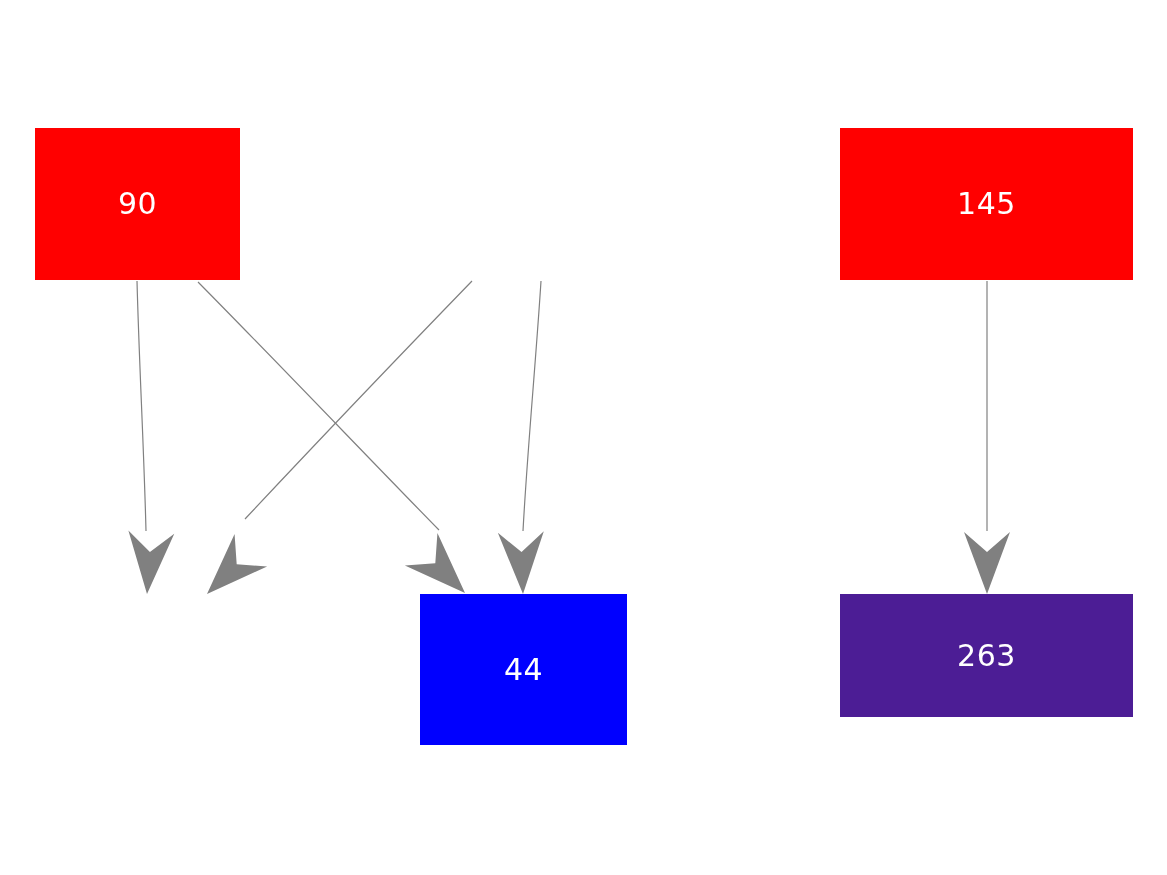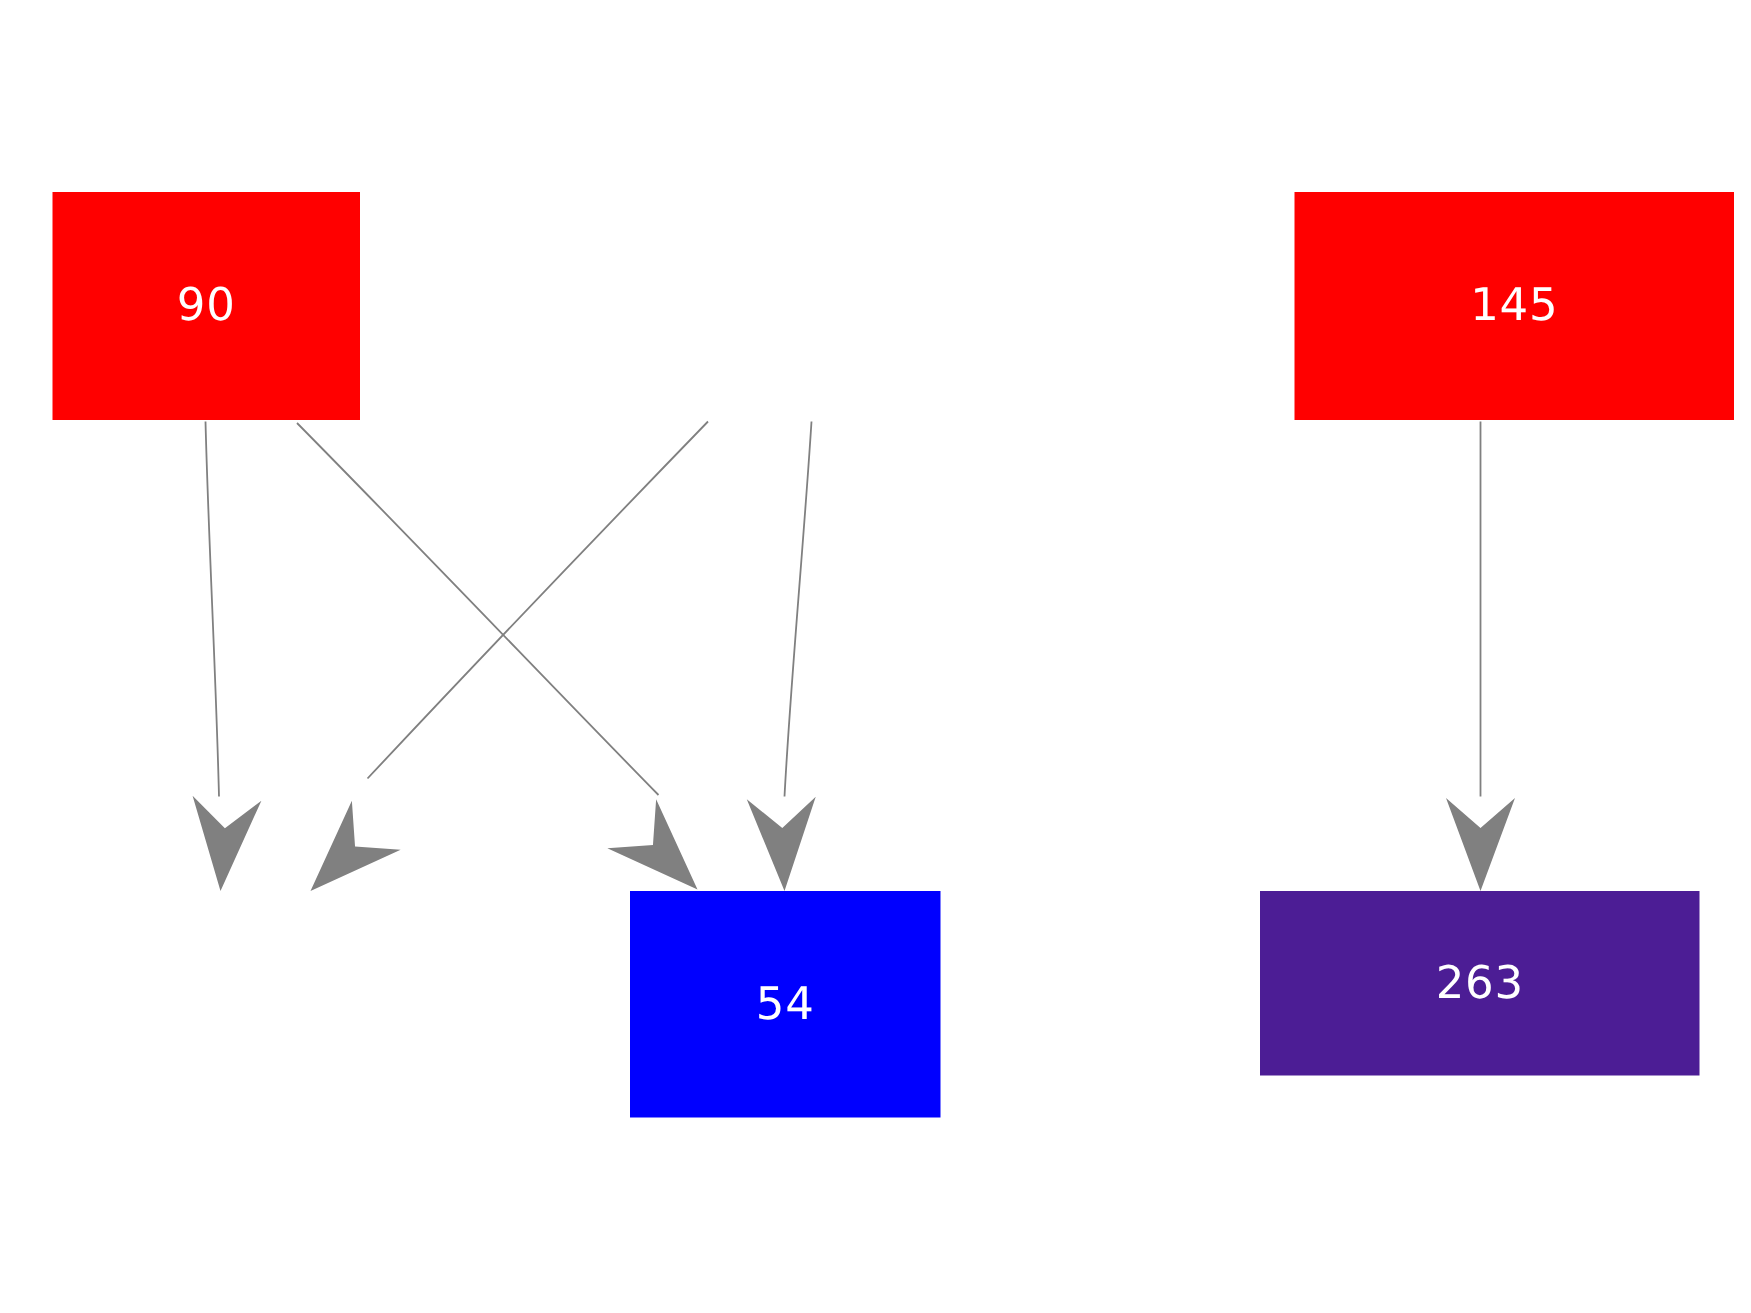--- a/index.html
+++ b/index.html
@@ -69,23 +69,23 @@
       </g>
       <g>
         <path d="M 987,281 C 987,360 987,455 987,531" fill="none" stroke="#808080" stroke-width="1.2"></path>
         <path d="M 0,0 L -23,-62 L 0,-42 L 23,-62 Z" fill="#808080" stroke="none" transform="translate(987,594) rotate(0)"></path>
       </g>
     </svg>
 
   <div class="node" style="left: 35px; top: 128px; width: 205px; height: 152px; background: rgb(255, 0, 0); color: rgb(255, 255, 255);">
     <span class="node-label">90</span>
   </div>
-  <div class="node" style="left: 840px; top: 128px; width: 293px; height: 152px; background: rgb(255, 0, 0); color: rgb(255, 255, 255); margin-left: 23px;">
+  <div class="node" style="left: 840px; top: 128px; width: 293px; height: 152px; background: rgb(255, 0, 0); color: rgb(255, 255, 255);">
     <span class="node-label">145</span>
   </div>
   <div class="node" style="left: 420px; top: 594px; width: 207px; height: 151px; background: rgb(0, 0, 255); color: rgb(255, 255, 255);">
-    <span class="node-label">54</span>
+    <span class="node-label">44</span>
   </div>
   <div class="node" style="left: 840px; top: 594px; width: 293px; height: 123px; background: #4c1d95; color: rgb(255, 255, 255);">
     <span class="node-label">263</span>
   </div>
 
 </div>
 
 </body></html>

